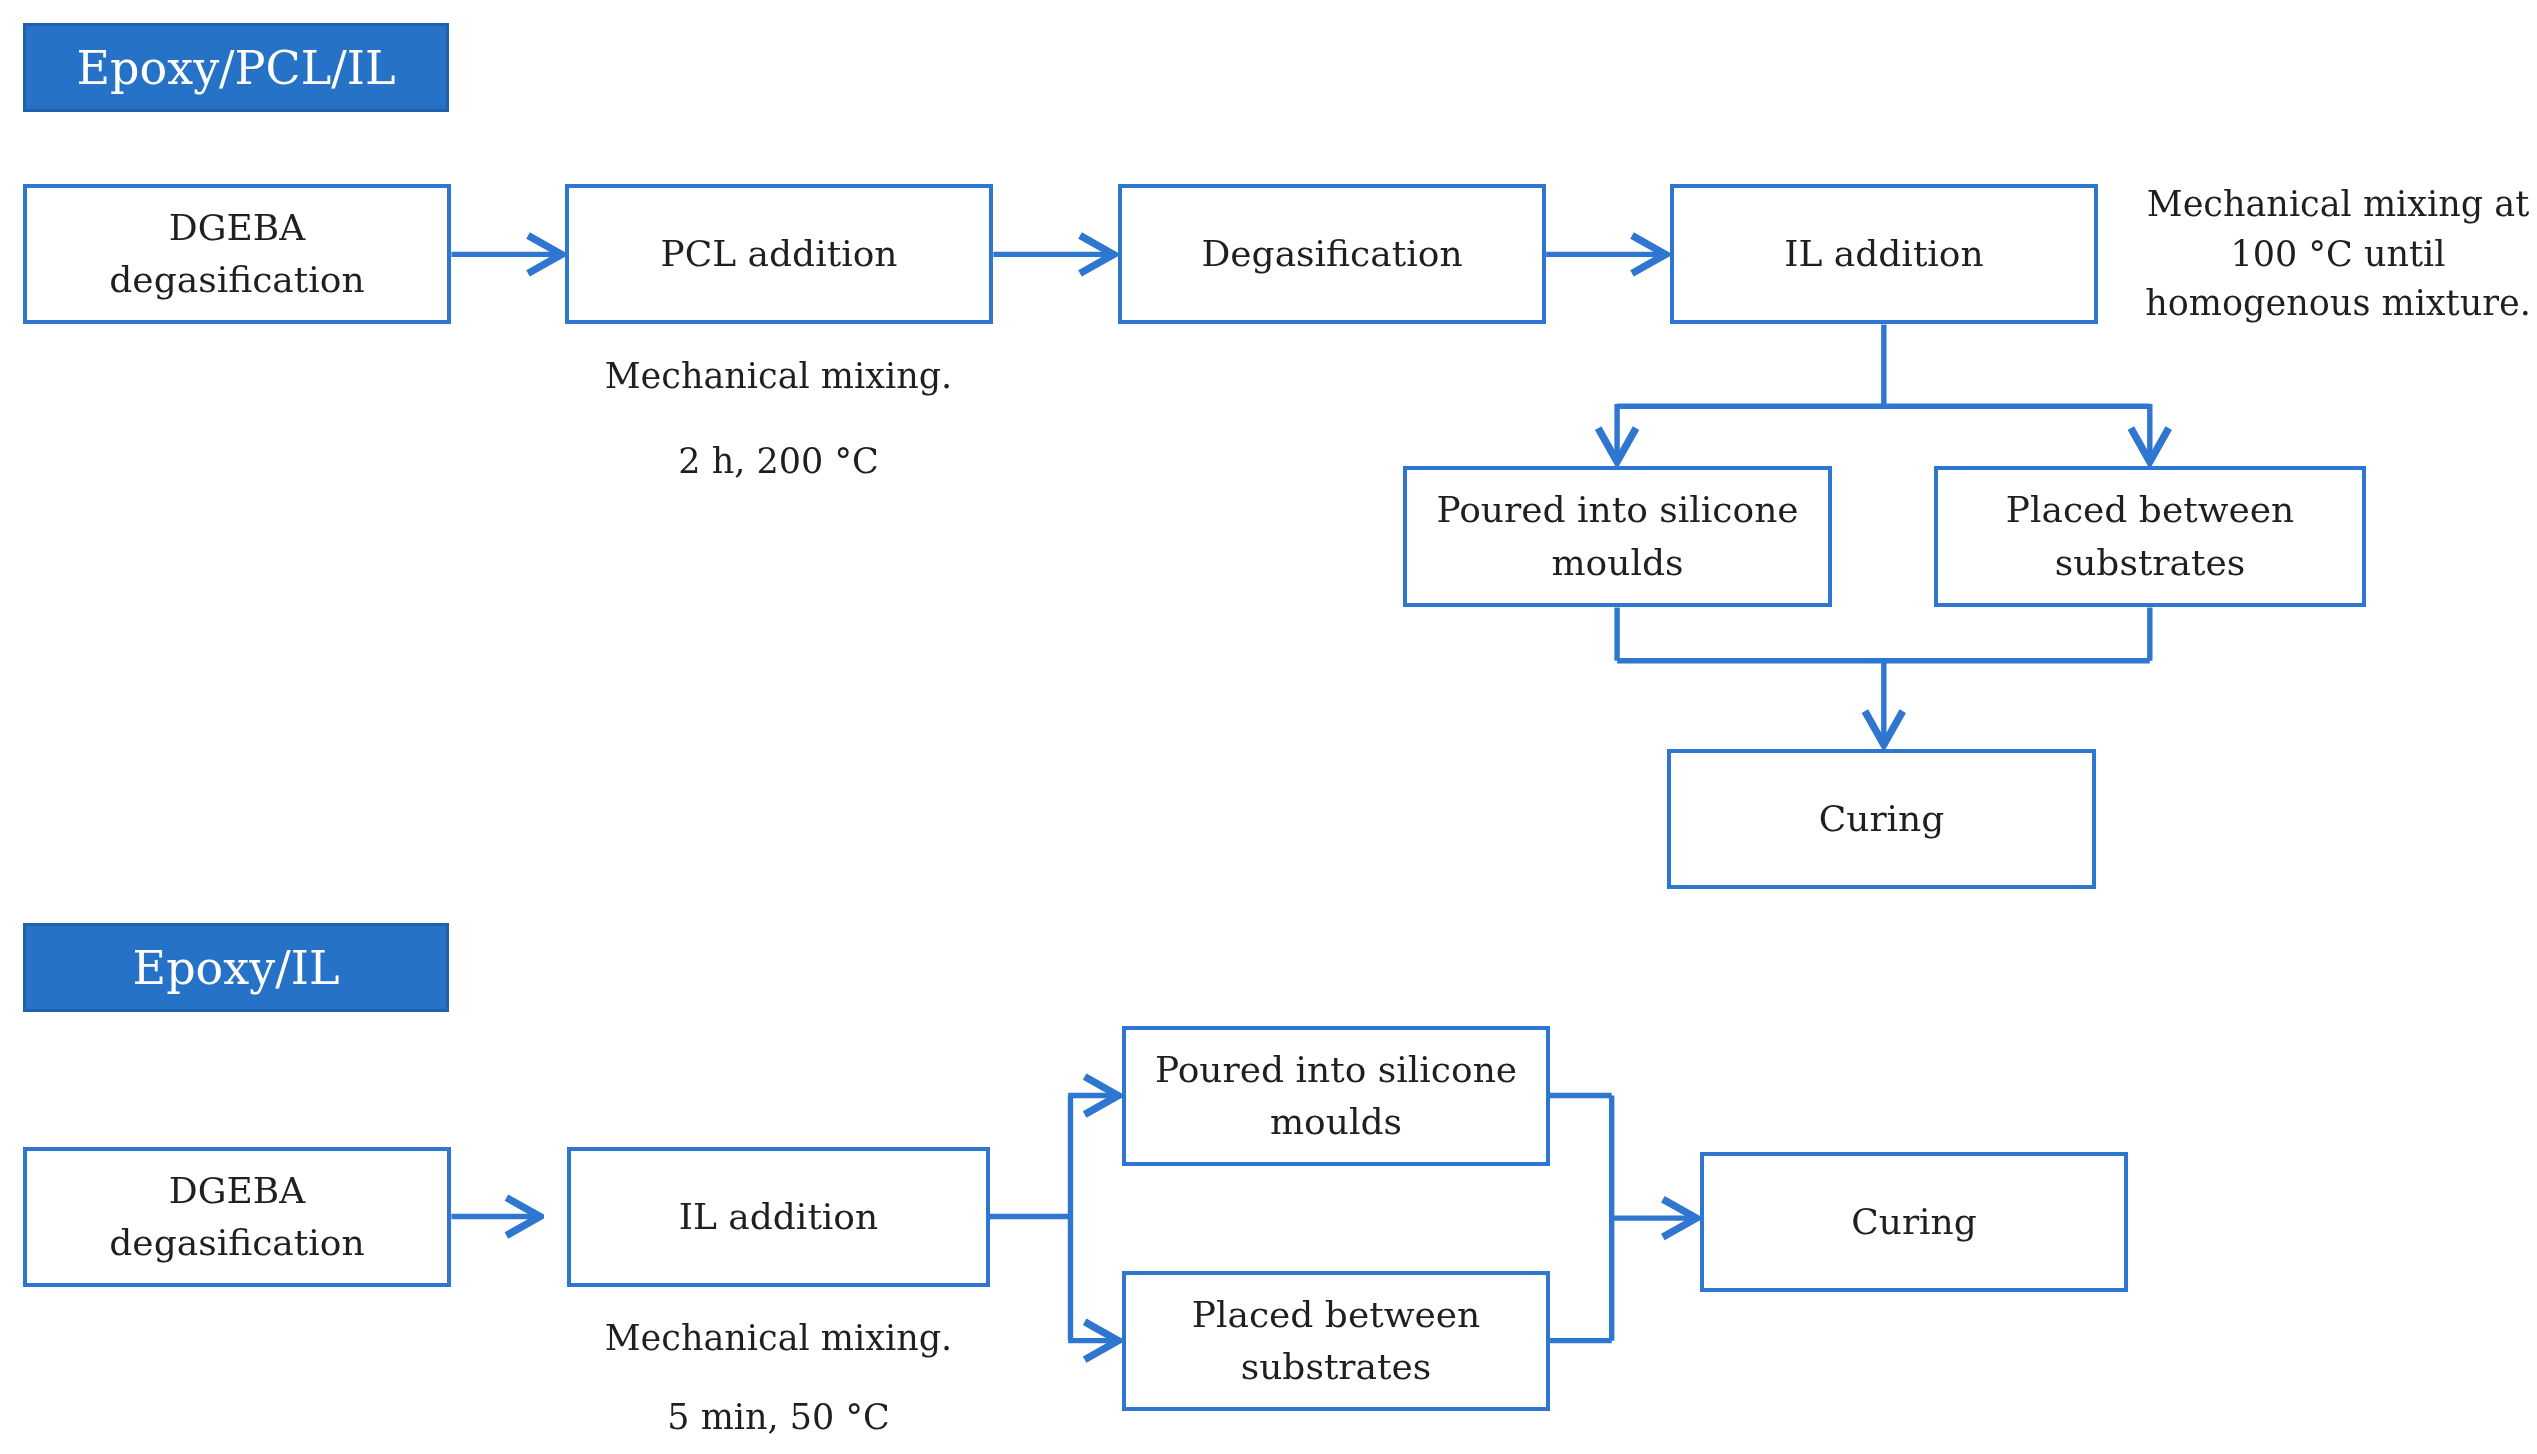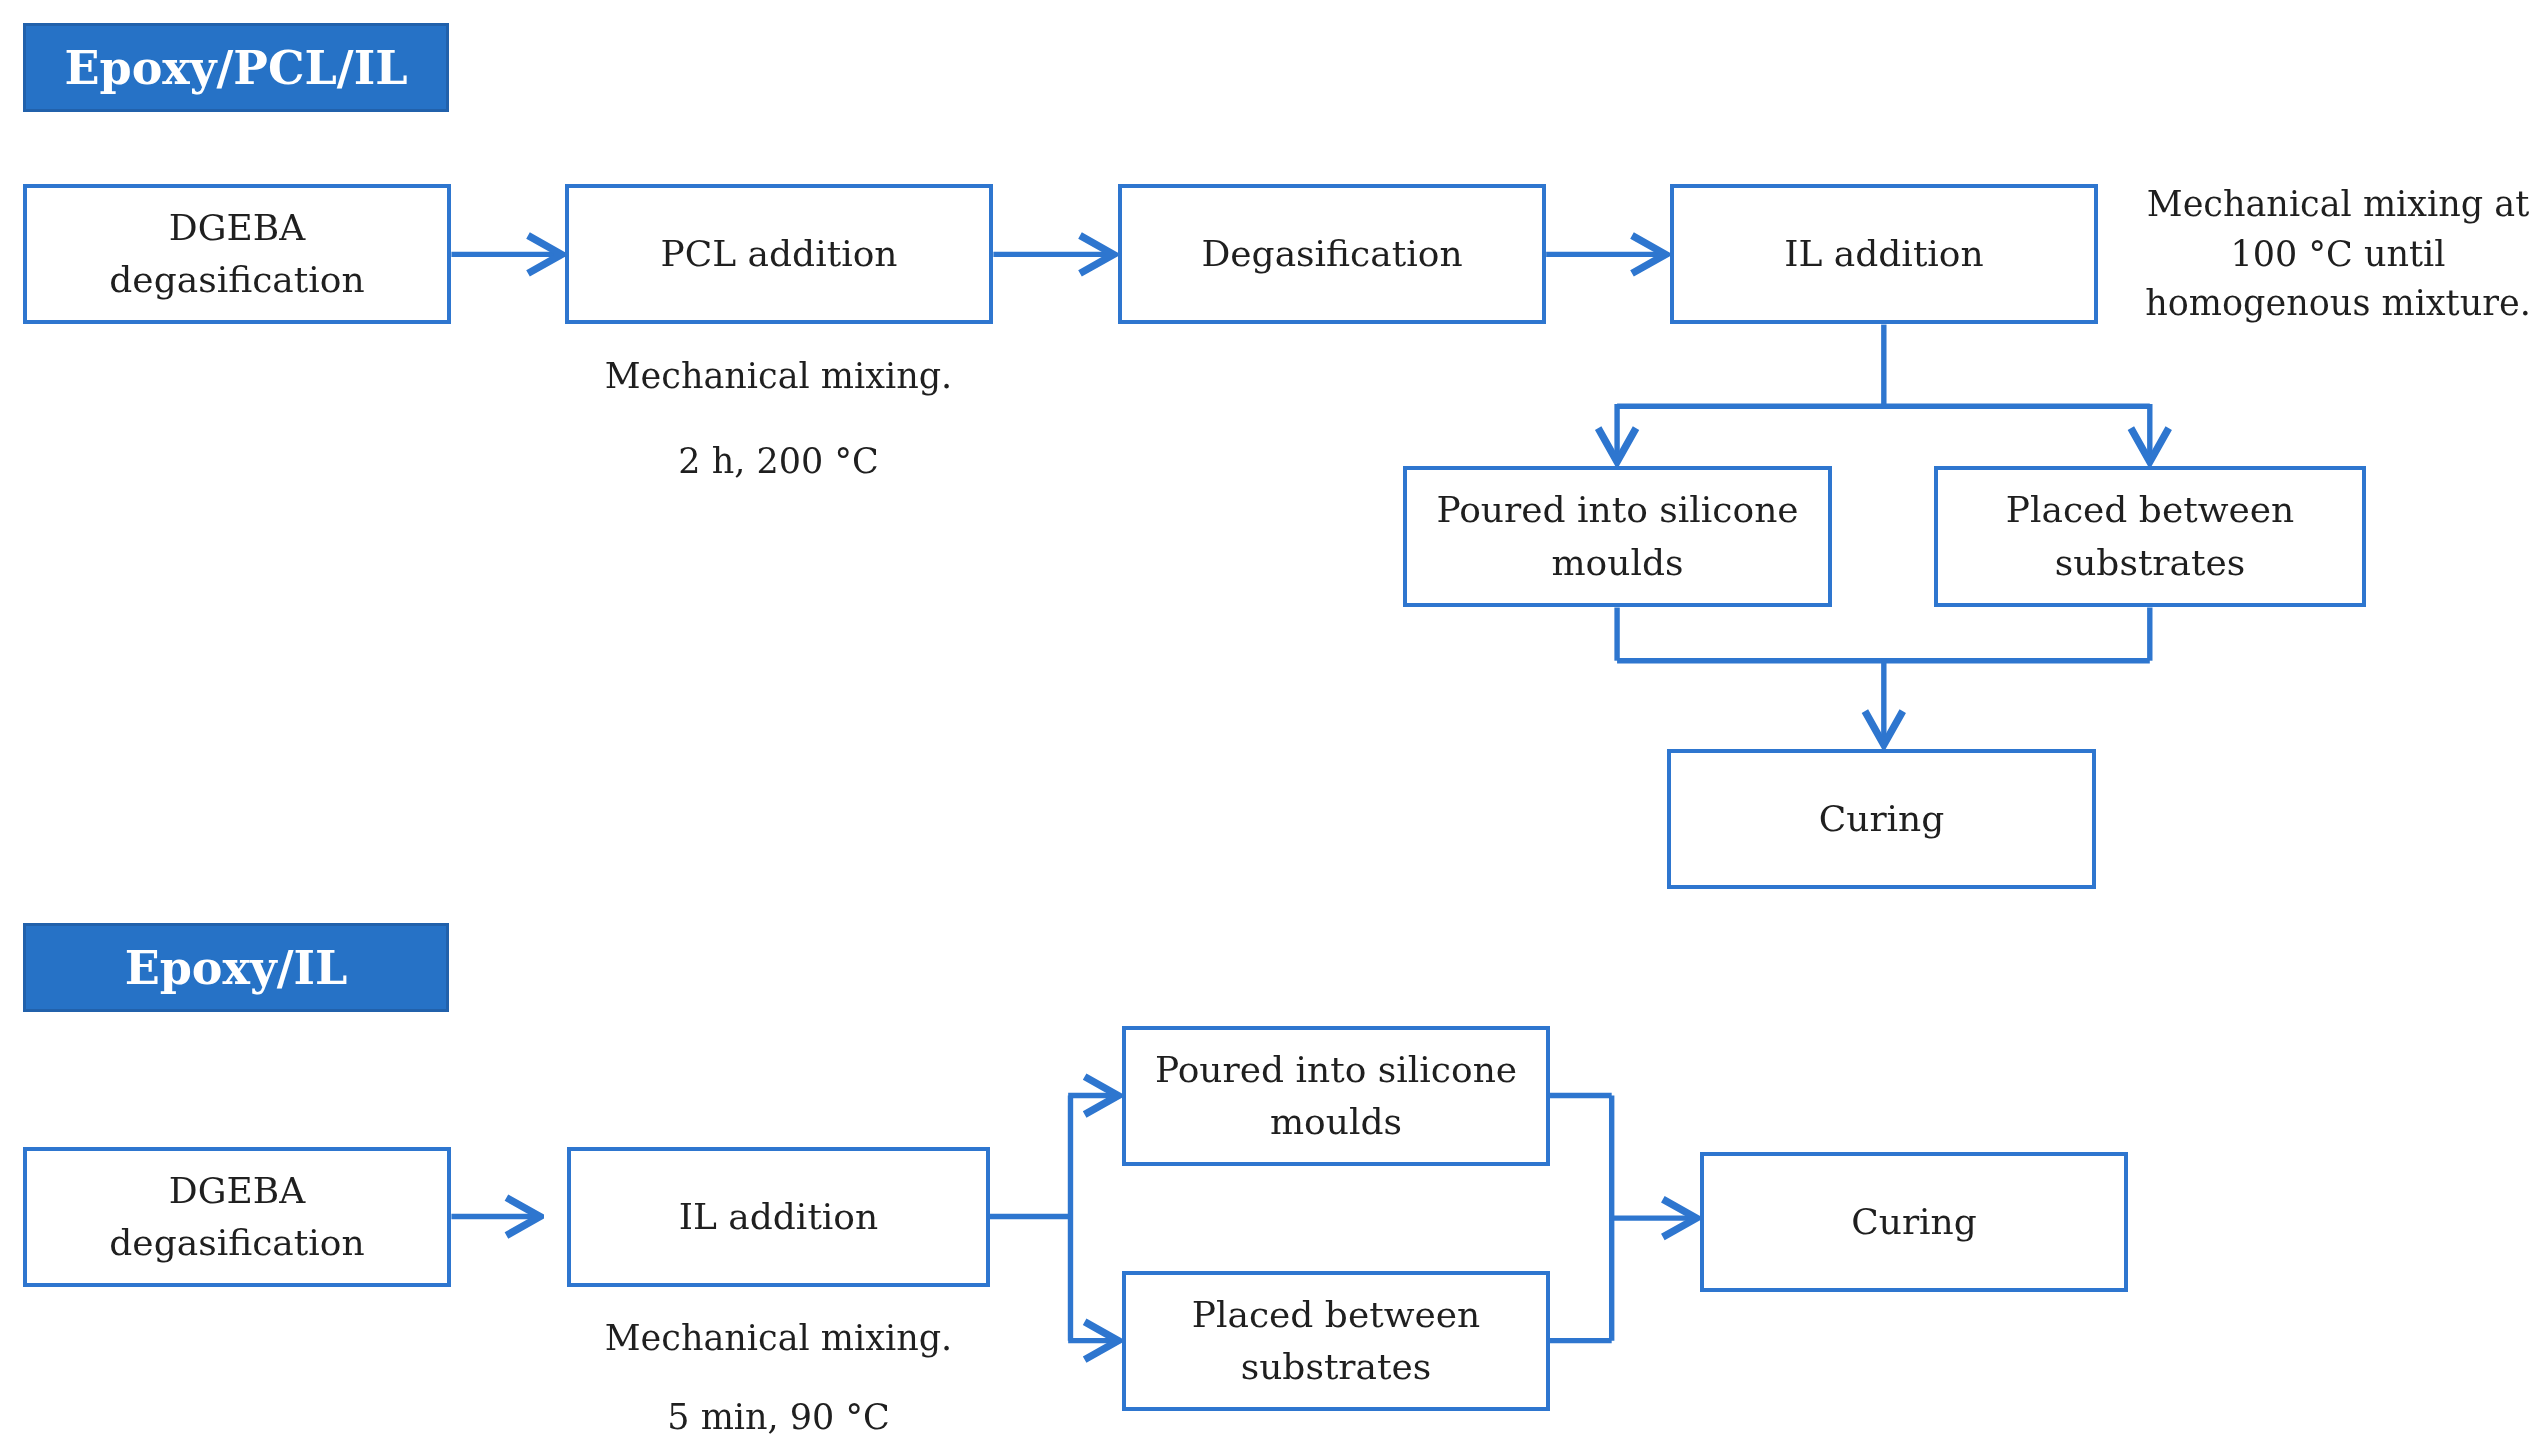--- a/index.html
+++ b/index.html
@@ -16,21 +16,21 @@
     font-family:"DejaVu Serif","Liberation Serif",serif;
     overflow:hidden;
   }
   #wires{position:absolute;left:0;top:0;width:2538px;height:1454px;}
   .hdr{
     position:absolute;
     background:var(--hdr-fill);
     border:3.1px solid var(--hdr-border);
     box-sizing:border-box;
     color:#ffffff;
-    font-size:46px;font-weight:bold;
+    font-size:46px;font-weight:normal;
     display:flex;align-items:center;justify-content:center;
     text-align:center;
   }
   .box{
     position:absolute;
     background:#ffffff;
     border:4.6px solid var(--line);
     box-sizing:border-box;
     color:var(--ink);
     font-size:36px;line-height:1.45;
@@ -128,16 +128,16 @@
   <div class="box b-dgeba">DGEBA
 degasification</div>
   <div class="box b-il">IL addition</div>
   <div class="box b-poured">Poured into silicone
 moulds</div>
   <div class="box b-placed">Placed between
 substrates</div>
   <div class="box b-curing">Curing</div>
 
   <div class="note n-mix2">Mechanical mixing.</div>
-  <div class="note n-cond2">5 min, 90 °C</div>
+  <div class="note n-cond2">5 min, 50 °C</div>
 
 </div>
 
 
 </body></html>

